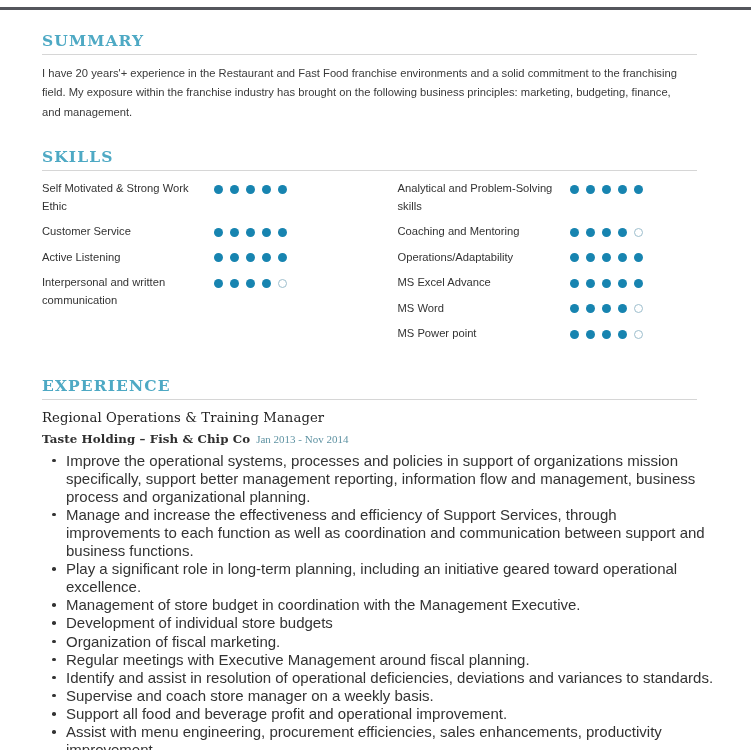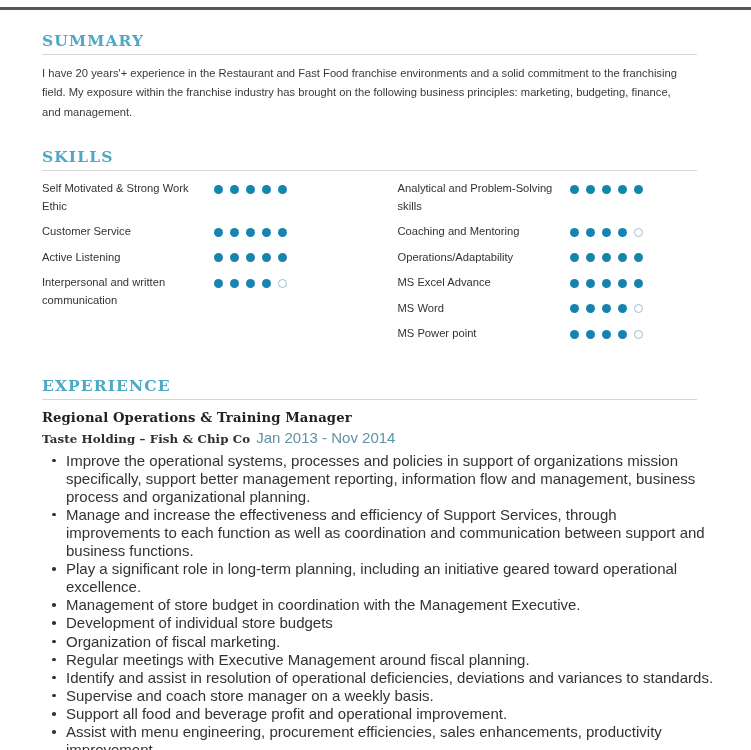--- a/index.html
+++ b/index.html
@@ -125,43 +125,43 @@
     border-radius: 50%;
     margin-right: 7px;
     box-sizing: border-box;
   }
   .dot.on  { background: #1784b0; }
   .dot.off { background: #ffffff; border: 1.3px solid #9dbecd; }
 
   
   .exp-title {
     font-family: "DejaVu Serif", "Liberation Serif", serif;
-    font-weight: bold;
+    font-weight: normal;
     font-size: 13.2px;
     color: #222222;
     margin: 0 0 1px 0;
     line-height: 1.3;
     letter-spacing: 0.1px;
   }
   .exp-meta {
     margin: 0 0 3px 0;
     line-height: 1.35;
   }
   .exp-company {
     font-family: "DejaVu Serif", "Liberation Serif", serif;
     font-weight: bold;
     font-size: 11.8px;
     color: #2f2f2f;
     letter-spacing: 0.1px;
   }
   .exp-dates {
-    font-size: 15px;
+    font-size: 11px;
     color: #5f93a3;
     margin-left: 6px;
-    font-family: Liberation Sans, sans-serif;
+    font-family: Liberation Serif, serif;
     font-weight: normal;
   }
 
   .bullets {
     margin: 0;
     padding: 0 0 0 22px;
     list-style: none;
     width: 650px;
   }
   .bullets li {

